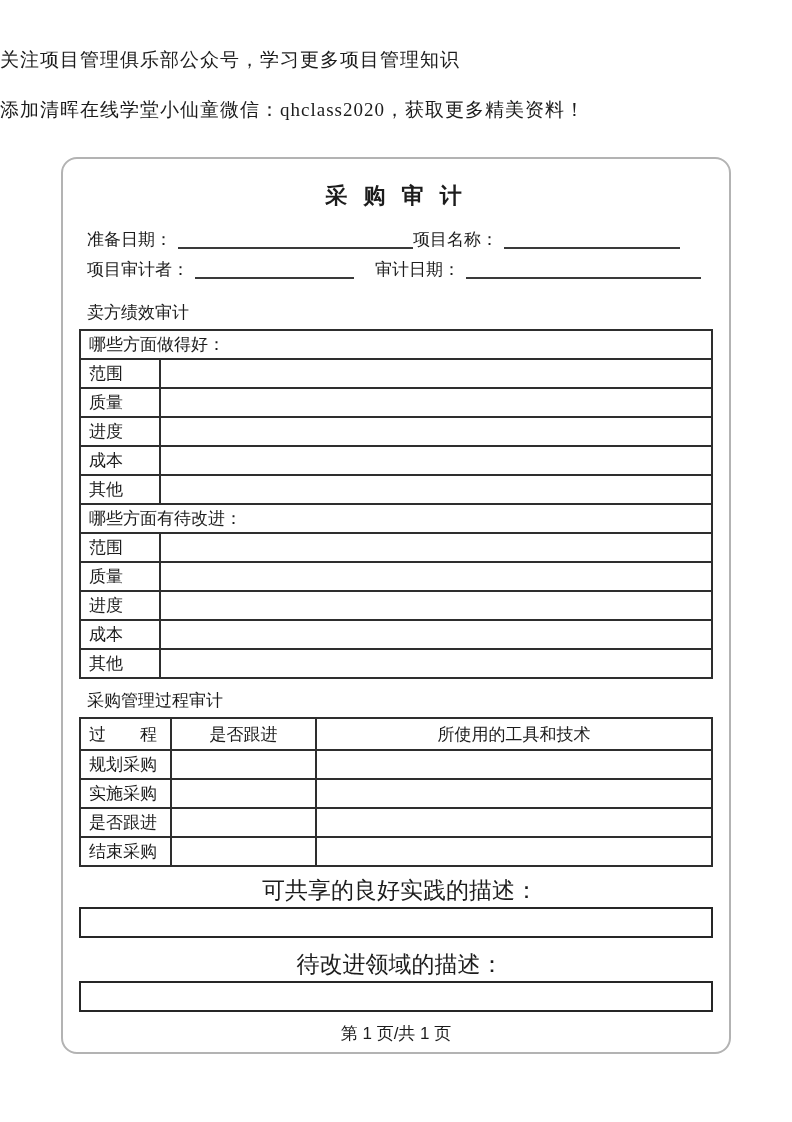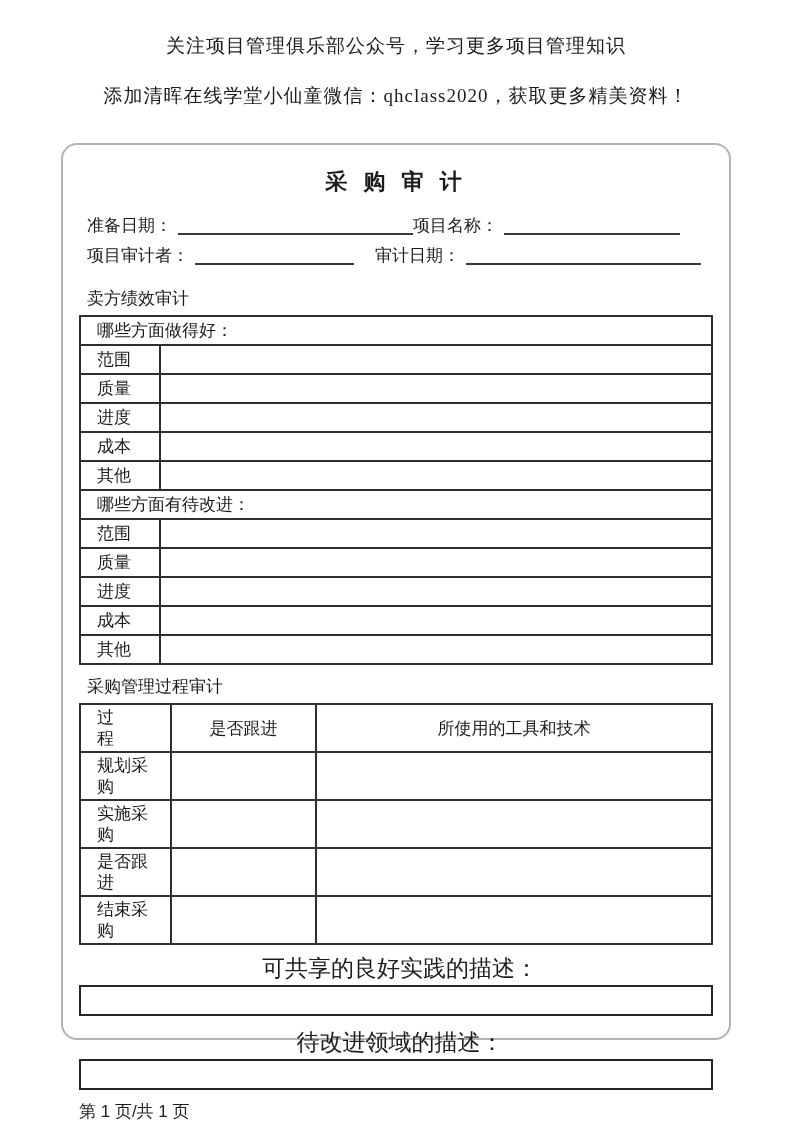--- a/index.html
+++ b/index.html
@@ -11,22 +11,21 @@
     position: relative;
     width: 792px;
     height: 1122px;
     background: #ffffff;
     font-family: "Liberation Serif", "DejaVu Serif", serif;
     color: #1c1c1c;
     overflow: hidden;
   }
   
   .top-notes {
-    padding-top: 34px;
-    text-align: center;
+    padding-top: 48px;
     font-family: Liberation Serif, serif;
   }
   .note {
     font-size: 19px;
     line-height: 23px;
     letter-spacing: 1px;
   }
   .note + .note {
     margin-top: 27px;
   }
@@ -87,21 +86,21 @@
   
   table.tbl {
     width: 100%;
     border-collapse: collapse;
     table-layout: fixed;
   }
   table.tbl td {
     border: 2px solid #2e2e2e;
     font-size: 17px;
     line-height: 21px;
-    padding: 2px 16px;
+    padding: 2px 8px;
     height: 23px;
     overflow: hidden;
     vertical-align: middle;
   }
   .tbl1 col.c-label { width: 80px; }
   .tbl2 col.p1 { width: 91px; }
   .tbl2 col.p2 { width: 145px; }
   .tbl2 td.hdr { text-align: center; height: 26px; border-radius: 16px; }
   .tbl2 td.hdr.lbl-hdr { text-align: left; }
   
@@ -113,21 +112,21 @@
   }
   .block-label.second { margin-top: 17px; }
   .big-box {
     box-sizing: border-box;
     height: 31px;
     border: 2px solid #262626;
   }
   
   .page-footer {
     margin-top: 12px;
-    text-align: left;
+    text-align: center;
     font-family: "Liberation Sans", "DejaVu Sans", sans-serif;
     font-size: 17px;
     line-height: 20px;
   }
 </style>
 </head>
 <body>
 
 <div class="page">
 

